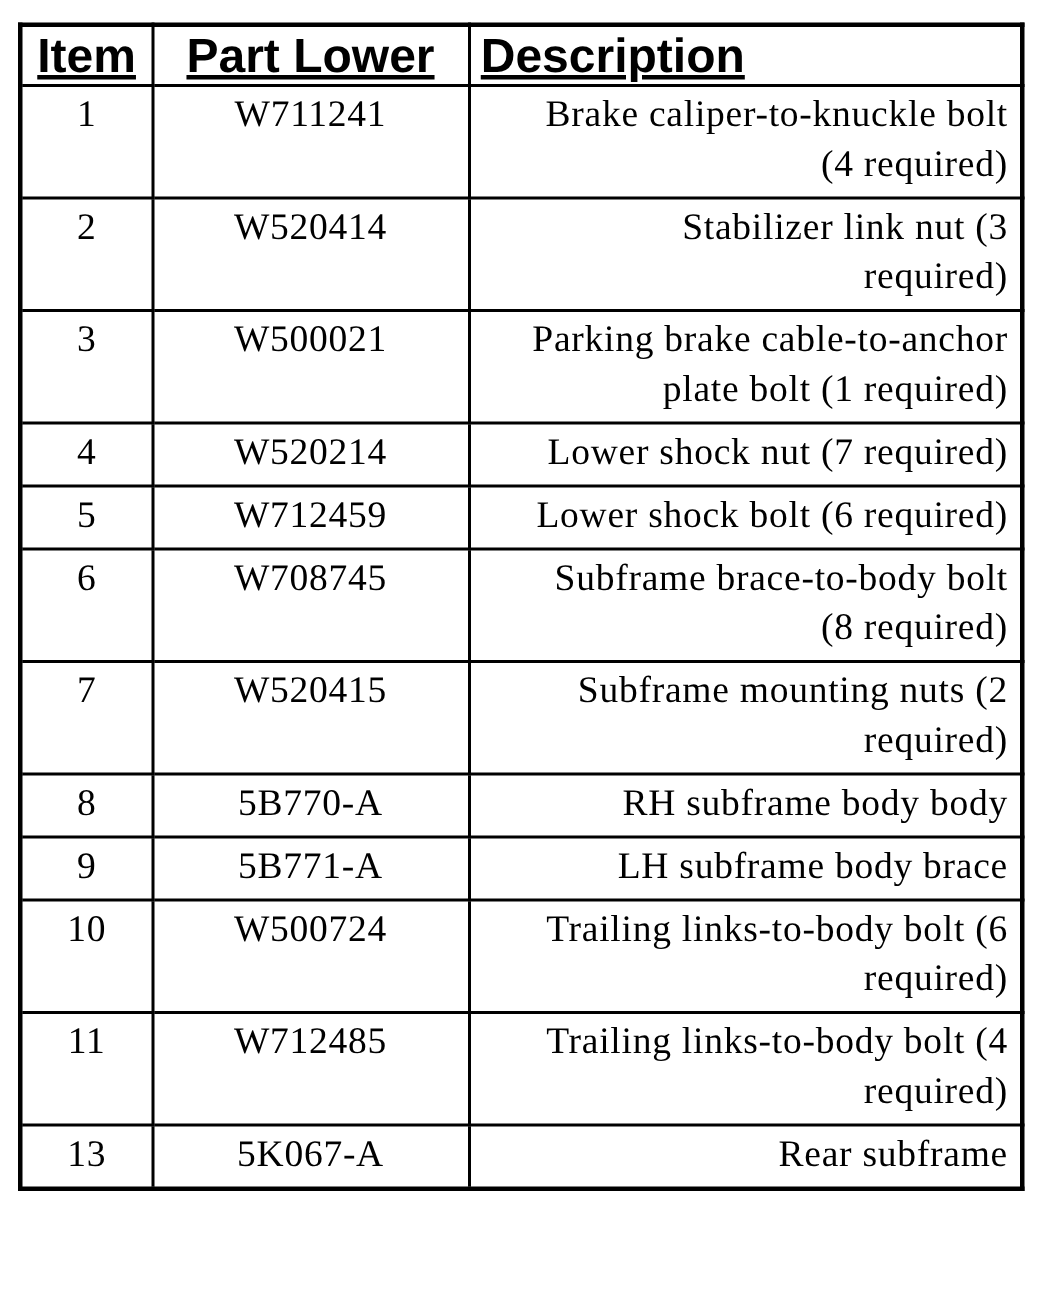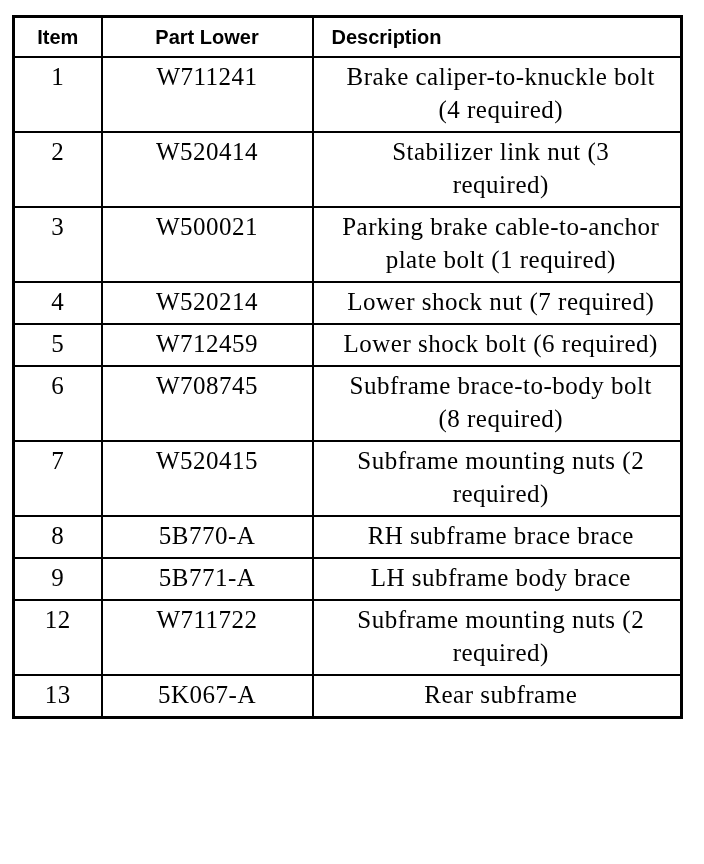--- a/index.html
+++ b/index.html
@@ -26,49 +26,50 @@
   }
   .parts-table th,
   .parts-table td {
     border: 2px solid #000000;
     color: #000000;
     overflow: hidden;
   }
   .parts-table th {
     font-family: "Liberation Sans", sans-serif;
     font-weight: bold;
-    font-size: 20px;
+    font-size: 32px;
     height: 38px;
     vertical-align: middle;
     text-align: center;
     padding: 0 4px;
+    text-decoration: underline;
   }
   .parts-table th.description-header {
     text-align: left;
-    padding-left: 18px;
+    padding-left: 7px;
     margin-top: 16px;
   }
   .parts-table td {
     font-family: "Liberation Serif", serif;
     font-size: 25px;
     line-height: 33px;
     letter-spacing: 0.5px;
     vertical-align: top;
     padding: 2px 8px 5px 8px;
   }
   td.item-cell {
     text-align: center;
     padding-left: 2px;
     padding-right: 2px;
   }
   td.part-number-cell {
     text-align: center;
   }
   td.description-cell {
-    text-align: center;
+    text-align: right;
     white-space: pre-line;
     padding-left: 16px;
   }
   col.col-item { width: 88px; }
   col.col-part { width: 211px; }
   col.col-desc { width: 369px; }
 </style>
 </head>
 <body>
 
@@ -123,31 +124,37 @@
         </tr>
         <tr>
           <td class="item-cell">7</td>
           <td class="part-number-cell">W520415</td>
           <td class="description-cell">Subframe mounting nuts (2
 required)</td>
         </tr>
         <tr>
           <td class="item-cell">8</td>
           <td class="part-number-cell">5B770-A</td>
-          <td class="description-cell">RH subframe brace brace</td>
+          <td class="description-cell">RH subframe body body</td>
         </tr>
         <tr>
           <td class="item-cell">9</td>
           <td class="part-number-cell">5B771-A</td>
           <td class="description-cell">LH subframe body brace</td>
         </tr>
         <tr>
-          <td class="item-cell">12</td>
-          <td class="part-number-cell">W711722</td>
-          <td class="description-cell">Subframe mounting nuts (2
+          <td class="item-cell">10</td>
+          <td class="part-number-cell">W500724</td>
+          <td class="description-cell">Trailing links-to-body bolt (6
+required)</td>
+        </tr>
+        <tr>
+          <td class="item-cell">11</td>
+          <td class="part-number-cell">W712485</td>
+          <td class="description-cell">Trailing links-to-body bolt (4
 required)</td>
         </tr>
         <tr>
           <td class="item-cell">13</td>
           <td class="part-number-cell">5K067-A</td>
           <td class="description-cell">Rear subframe</td>
         </tr>
       </tbody>
   </table>
 </div>

